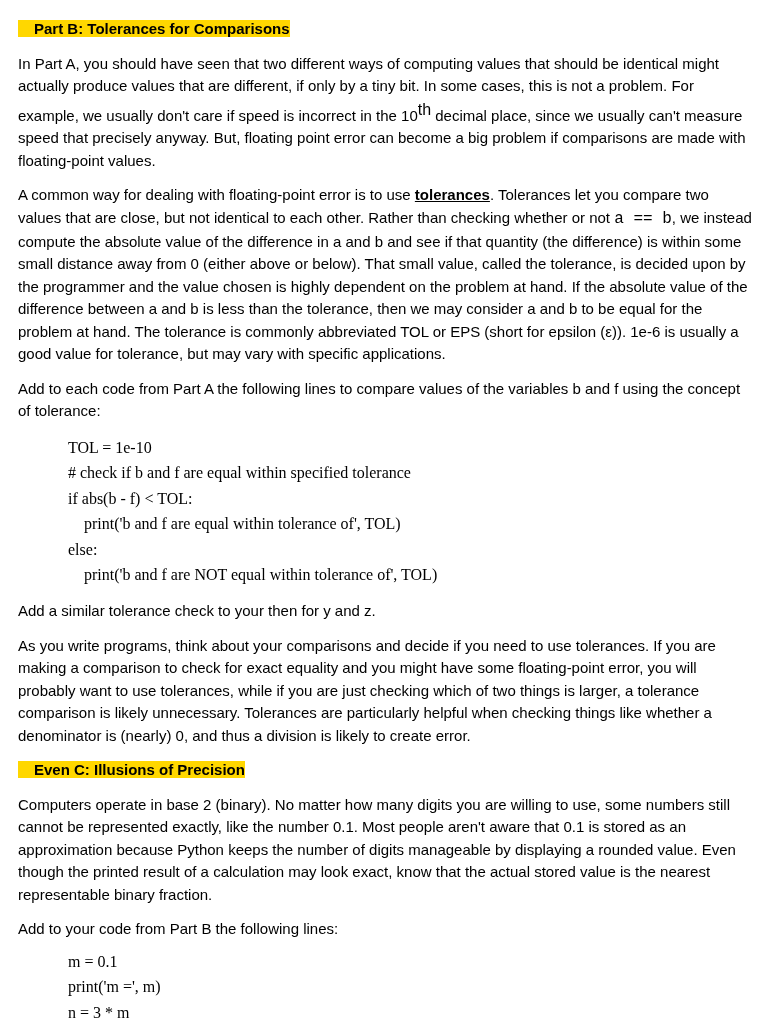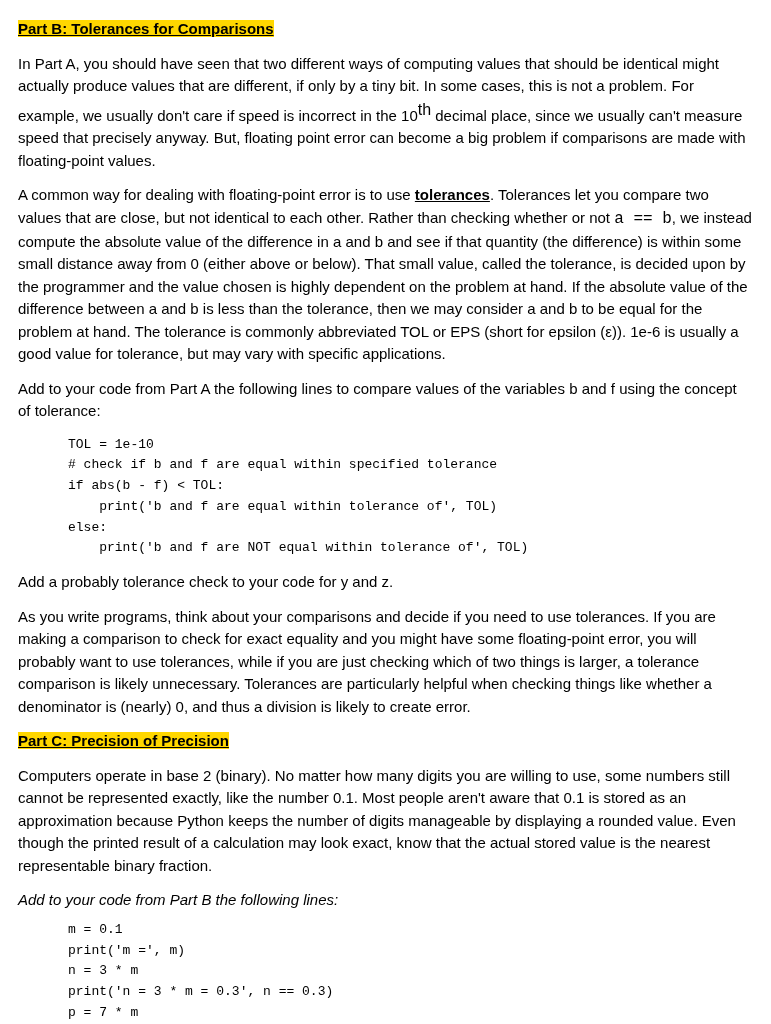--- a/index.html
+++ b/index.html
@@ -12,84 +12,83 @@
       font-size: 15px;
       line-height: 1.5;
       color: #000;
       background: #fff;
       padding: 18px 18px 18px 18px;
       width: 771px;
       min-height: 1024px;
     }
     .section-title {
       font-weight: bold;
-      text-decoration: underline;
       background-color: #FFD700;
       display: inline;
+      padding-left: 16px;
     }
     p {
       margin-bottom: 12px;
     }
     .code-block {
-      font-family: Liberation Mono, monospace;
-      font-size: 13px;
+      font-family: Liberation Serif, serif;
+      font-size: 16px;
       margin: 6px 0 12px 0;
       padding-left: 50px;
       white-space: pre;
       line-height: 1.6;
     }
     sup {
       font-size: 16px;
     }
     .bold {
       font-weight: bold;
       text-decoration: underline;
     }
     .inline-code {
       font-family: 'Courier New', Courier, monospace;
       font-size: 16px;
     }
     .no-margin-bottom {
       margin-bottom: 8px;
-      font-style: italic;
     }
     .small-margin-top {
       margin-top: 4px;
     }
   </style>
 </head>
 <body>
 
 <p>
   <span class="section-title">Part B: Tolerances for Comparisons</span>
 </p>
 
 <p>
   <span>In Part A, you should have seen that two different ways of computing values that should be identical might actually produce values that are different, if only by a tiny bit. In some cases, this is not a problem. For example, we usually don't care if speed is incorrect in the 10</span><sup>th</sup><span> decimal place, since we usually can't measure speed that precisely anyway. But, floating point error can become a big problem if comparisons are made with floating-point values.</span>
 </p>
 
 <p>
   <span>A common way for dealing with floating-point error is to use </span><span class="bold">tolerances</span><span>. Tolerances let you compare two values that are close, but not identical to each other. Rather than checking whether or not </span><span class="inline-code">a == b</span><span>, we instead compute the absolute value of the difference in a and b and see if that quantity (the difference) is within some small distance away from 0 (either above or below). That small value, called the tolerance, is decided upon by the programmer and the value chosen is highly dependent on the problem at hand. If the absolute value of the difference between a and b is less than the tolerance, then we may consider a and b to be equal for the problem at hand. The tolerance is commonly abbreviated TOL or EPS (short for epsilon (ε)). 1e-6 is usually a good value for tolerance, but may vary with specific applications.</span>
 </p>
 
-<p>Add to your code from Part A the following lines to compare values of the variables b and f using the concept of tolerance:</p>
+<p>Add to each code from Part A the following lines to compare values of the variables b and f using the concept of tolerance:</p>
 
 <div class="code-block">TOL = 1e-10
 # check if b and f are equal within specified tolerance
 if abs(b - f) &lt; TOL:
     print('b and f are equal within tolerance of', TOL)
 else:
     print('b and f are NOT equal within tolerance of', TOL)</div>
 
-<p>Add a probably tolerance check to your code for y and z.</p>
+<p>Add a similar tolerance check to your then for y and z.</p>
 
 <p>As you write programs, think about your comparisons and decide if you need to use tolerances. If you are making a comparison to check for exact equality and you might have some floating-point error, you will probably want to use tolerances, while if you are just checking which of two things is larger, a tolerance comparison is likely unnecessary. Tolerances are particularly helpful when checking things like whether a denominator is (nearly) 0, and thus a division is likely to create error.</p>
 
 <p>
-  <span class="section-title">Part C: Precision of Precision</span>
+  <span class="section-title">Even C: Illusions of Precision</span>
 </p>
 
 <p>Computers operate in base 2 (binary). No matter how many digits you are willing to use, some numbers still cannot be represented exactly, like the number 0.1. Most people aren't aware that 0.1 is stored as an approximation because Python keeps the number of digits manageable by displaying a rounded value. Even though the printed result of a calculation may look exact, know that the actual stored value is the nearest representable binary fraction.</p>
 
 <p class="no-margin-bottom">Add to your code from Part B the following lines:</p>
 
 <div class="code-block small-margin-top">m = 0.1
 print('m =', m)
 n = 3 * m
 print('n = 3 * m = 0.3', n == 0.3)

